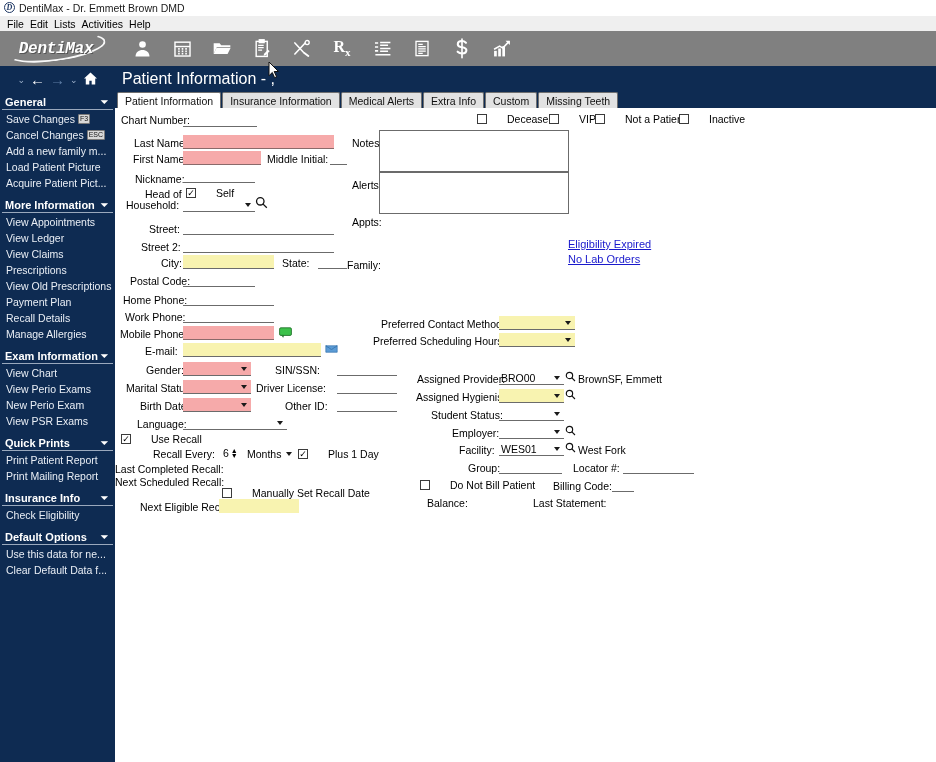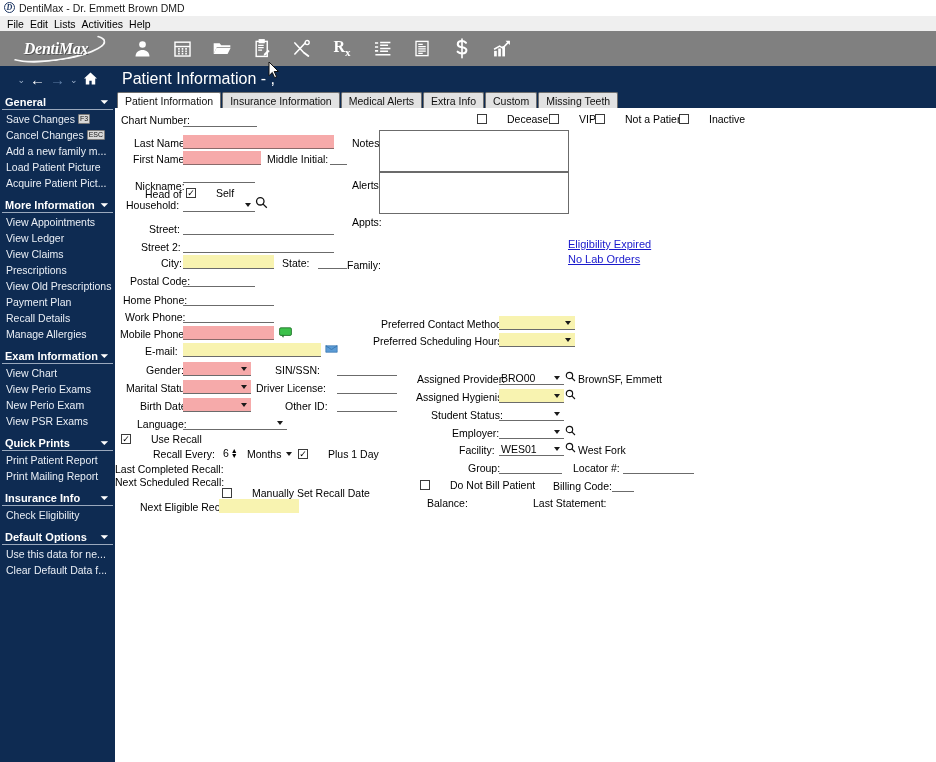--- a/index.html
+++ b/index.html
@@ -37,21 +37,21 @@
   .toolbar {
     height:35px; background:#808080; display:flex; align-items:center;
     position:relative;
   }
   .brand {
     width:112px; height:35px; display:flex; align-items:center;
     justify-content:center; position:relative;
   }
   .brand .pill {
     position:relative; color:#fff; font-size:16px; font-weight:bold;
-    font-style:italic; font-family:Liberation Serif, serif;
+    font-style:italic; font-family:Liberation Mono, monospace;
     letter-spacing:-0.3px; text-shadow:1px 1px 0 #555;
   }
   .brand .swoosh {
     position:absolute; left:6px; top:4px; width:100px; height:26px;
     border:2px solid #fff; border-radius:50%;
     border-left-color:transparent; border-top-color:transparent;
     transform:rotate(-8deg); opacity:.95;
   }
   .tbicons { display:flex; align-items:center; gap:0px; margin-left:10px; }
   .tbicon {
@@ -394,21 +394,21 @@
         </div>
 
         <div class="statictext" style="left:19px; top:29px;">Last Name:</div>
         <input class="fld req" style="left: 68px; top: 27px; width: 151px;" value="">
 
         <div class="statictext" style="left:18px; top:45px;">First Name:</div>
         <input class="fld req" style="left: 68px; top: 43px; width: 78px;" value="">
         <div class="statictext" style="left:152px; top:45px;">Middle Initial:</div>
         <input class="fld plain" style="left: 215px; top: 43px; width: 17px;" value="">
 
-        <div class="statictext" style="left:20px; top:72px;">Nickname:</div>
+        <div class="statictext" style="left:20px; top:65px;">Nickname:</div>
         <input class="fld plain" style="left: 68px; top: 61px; width: 72px;" value="">
 
         <div class="statictext" style="left:30px; top:80px;">Head of</div>
         <div class="statictext" style="left:11px; top:91px;">Household:</div>
         <div class="chk" style="left:71px; top:79px;">
           <span class="box">✓</span>
           <span>Self</span>
         </div>
         <div class="combo plain" style="left:68px; top:90px; width:72px;">
           <span class="cv"></span>

